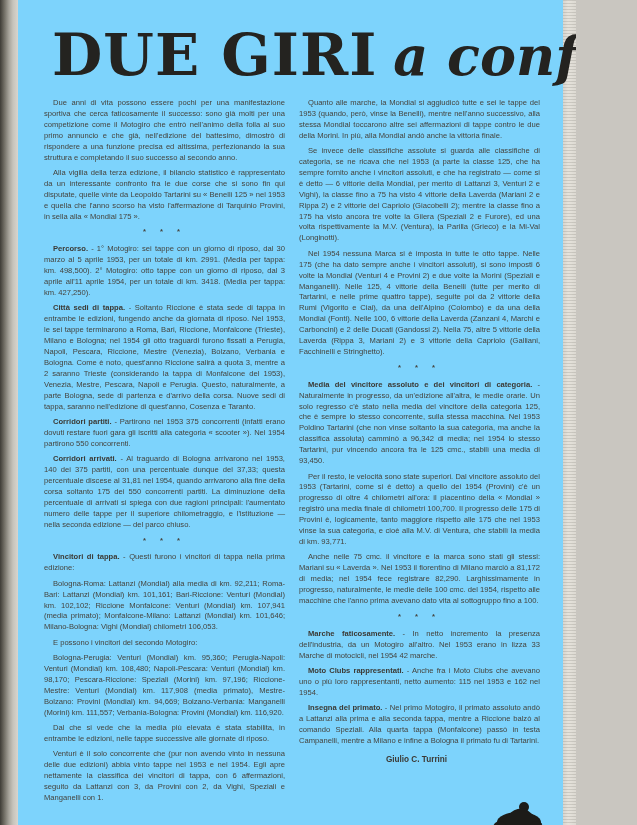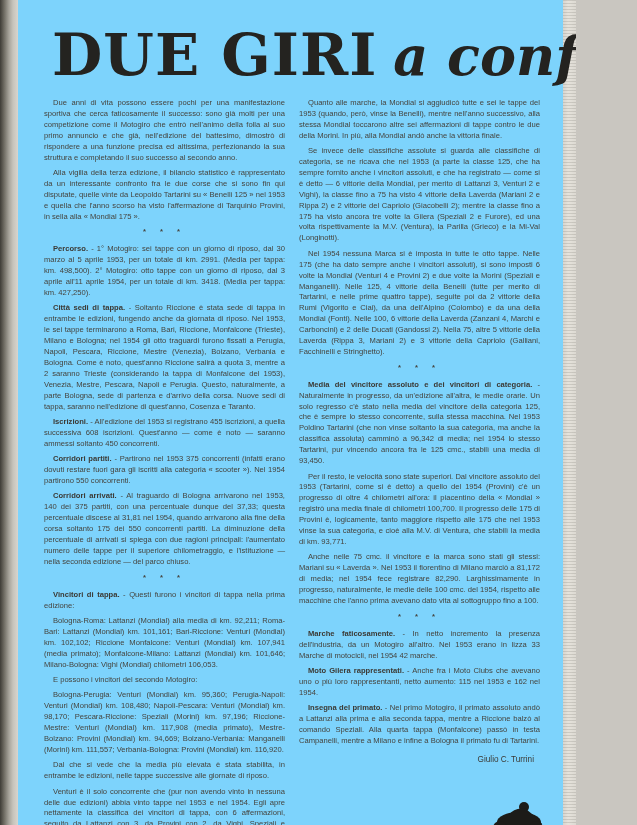--- a/index.html
+++ b/index.html
@@ -53,21 +53,21 @@
   .col p.para{
     margin:0 0 4.5px 0;
     text-indent:9px;
   }
   .col p.para b{font-weight:700;color:#3b3934;}
   .col .separator{
     text-align:center;letter-spacing:6px;font-weight:700;
     margin:5px 0 6px 0;color:#45433d;
   }
   .byline{
-    text-align:right;font-weight:400;font-size:8.2px;color:#3b3934;
+    text-align:center;font-weight:700;font-size:8.2px;color:#3b3934;
     margin-top:8px;padding-right:6px;
   }
   .moto-illustration{
     position:absolute;right:28px;top:800px;width:62px;height:32px;
   }
 </style>
 </head>
 <body>
 
 <div class="page">
@@ -80,42 +80,41 @@
       <span class="t-accent">a confronto</span>
     </h1>
 
     <div class="cols">
       <div class="col" id="col-left">
           <p class="para">Due anni di vita possono essere pochi per una manifestazione sportiva che cerca faticosamente il successo: sono già molti per una competizione come il Motogiro che entrò nell'animo della folla al suo primo annuncio e che già, nell'edizione del battesimo, dimostrò di rispondere a una funzione precisa ed altissima, perfezionando la sua struttura e completando il suo successo al secondo anno.</p>
           <p class="para">Alla vigilia della terza edizione, il bilancio statistico è rappresentato da un interessante confronto fra le due corse che si sono fin qui disputate, quelle vinte da Leopoldo Tartarini su « Benelli 125 » nel 1953 e quella che l'anno scorso ha visto l'affermazione di Tarquinio Provini, in sella alla « Mondial 175 ».</p>
           <div class="separator">* * *</div>
           <p class="para"><b>Percorso. </b>- 1° Motogiro: sei tappe con un giorno di riposo, dal 30 marzo al 5 aprile 1953, per un totale di km. 2991. (Media per tappa: km. 498,500). 2° Motogiro: otto tappe con un giorno di riposo, dal 3 aprile all'11 aprile 1954, per un totale di km. 3418. (Media per tappa: km. 427,250).</p>
           <p class="para"><b>Città sedi di tappa. </b>- Soltanto Riccione è stata sede di tappa in entrambe le edizioni, fungendo anche da giornata di riposo. Nel 1953, le sei tappe terminarono a Roma, Bari, Riccione, Monfalcone (Trieste), Milano e Bologna; nel 1954 gli otto traguardi furono fissati a Perugia, Napoli, Pescara, Riccione, Mestre (Venezia), Bolzano, Verbania e Bologna. Come è noto, quest'anno Riccione salirà a quota 3, mentre a 2 saranno Trieste (considerando la tappa di Monfalcone del 1953), Venezia, Mestre, Pescara, Napoli e Perugia. Questo, naturalmente, a parte Bologna, sede di partenza e d'arrivo della corsa. Nuove sedi di tappa, saranno nell'edizione di quest'anno, Cosenza e Taranto.</p>
-          <p class="para"><b>Iscrizioni. </b>- All'edizione del 1953 si registrano 455 iscrizioni, a quella successiva 608 iscrizioni. Quest'anno — come è noto — saranno ammessi soltanto 450 concorrenti.</p>
           <p class="para"><b>Corridori partiti. </b>- Partirono nel 1953 375 concorrenti (infatti erano dovuti restare fuori gara gli iscritti alla categoria « scooter »). Nel 1954 partirono 550 concorrenti.</p>
           <p class="para"><b>Corridori arrivati. </b>- Al traguardo di Bologna arrivarono nel 1953, 140 dei 375 partiti, con una percentuale dunque del 37,33; questa percentuale discese al 31,81 nel 1954, quando arrivarono alla fine della corsa soltanto 175 dei 550 concorrenti partiti. La diminuzione della percentuale di arrivati si spiega con due ragioni principali: l'aumentato numero delle tappe per il superiore chilometraggio, e l'istituzione — nella seconda edizione — del parco chiuso.</p>
           <div class="separator">* * *</div>
           <p class="para"><b>Vincitori di tappa. </b>- Questi furono i vincitori di tappa nella prima edizione:</p>
           <p class="para">Bologna-Roma: Lattanzi (Mondial) alla media di km. 92,211; Roma-Bari: Lattanzi (Mondial) km. 101,161; Bari-Riccione: Venturi (Mondial) km. 102,102; Riccione Monfalcone: Venturi (Mondial) km. 107,941 (media primato); Monfalcone-Milano: Lattanzi (Mondial) km. 101,646; Milano-Bologna: Vighi (Mondial) chilometri 106,053.</p>
           <p class="para">E possono i vincitori del secondo Motogiro:</p>
           <p class="para">Bologna-Perugia: Venturi (Mondial) km. 95,360; Perugia-Napoli: Venturi (Mondial) km. 108,480; Napoli-Pescara: Venturi (Mondial) km. 98,170; Pescara-Riccione: Speziali (Morini) km. 97,196; Riccione-Mestre: Venturi (Mondial) km. 117,908 (media primato), Mestre-Bolzano: Provini (Mondial) km. 94,669; Bolzano-Verbania: Manganelli (Morini) km. 111,557; Verbania-Bologna: Provini (Mondial) km. 116,920.</p>
           <p class="para">Dal che si vede che la media più elevata è stata stabilita, in entrambe le edizioni, nelle tappe successive alle giornate di riposo.</p>
           <p class="para">Venturi è il solo concorrente che (pur non avendo vinto in nessuna delle due edizioni) abbia vinto tappe nel 1953 e nel 1954. Egli apre nettamente la classifica dei vincitori di tappa, con 6 affermazioni, seguito da Lattanzi con 3, da Provini con 2, da Vighi, Speziali e Manganelli con 1.</p>
         </div>
       <div class="col" id="col-right">
       <p class="para">Quanto alle marche, la Mondial si aggiudicò tutte e sei le tappe del 1953 (quando, però, vinse la Benelli), mentre nell'anno successivo, alla stessa Mondial toccarono altre sei affermazioni di tappe contro le due della Morini. In più, alla Mondial andò anche la vittoria finale.</p>
           <p class="para">Se invece delle classifiche assolute si guarda alle classifiche di categoria, se ne ricava che nel 1953 (a parte la classe 125, che ha sempre fornito anche i vincitori assoluti, e che ha registrato — come si è detto — 6 vittorie della Mondial, per merito di Lattanzi 3, Venturi 2 e Vighi), la classe fino a 75 ha visto 4 vittorie della Laverda (Mariani 2 e Rippa 2) e 2 vittorie del Capriolo (Giacobelli 2); mentre la classe fino a 175 ha visto ancora tre volte la Gilera (Speziali 2 e Furore), ed una volta rispettivamente la M.V. (Ventura), la Parilla (Grieco) e la Mi-Val (Longinotti).</p>
           <p class="para">Nel 1954 nessuna Marca si è imposta in tutte le otto tappe. Nelle 175 (che ha dato sempre anche i vincitori assoluti), si sono imposti 6 volte la Mondial (Venturi 4 e Provini 2) e due volte la Morini (Speziali e Manganelli). Nelle 125, 4 vittorie della Benelli (tutte per merito di Tartarini, e nelle prime quattro tappe), seguite poi da 2 vittorie della Rumi (Vigorito e Ciai), da una dell'Alpino (Colombo) e da una della Mondial (Fonti). Nelle 100, 6 vittorie della Laverda (Zanzani 4, Marchi e Carboncini) e 2 delle Ducati (Gandossi 2). Nella 75, altre 5 vittorie della Laverda (Rippa 3, Mariani 2) e 3 vittorie della Capriolo (Galliani, Facchinelli e Stringhetto).</p>
           <div class="separator">* * *</div>
           <p class="para"><b>Media del vincitore assoluto e dei vincitori di categoria. </b>- Naturalmente in progresso, da un'edizione all'altra, le medie orarie. Un solo regresso c'è stato nella media del vincitore della categoria 125, che è sempre lo stesso concorrente, sulla stessa macchina. Nel 1953 Poldino Tartarini (che non vinse soltanto la sua categoria, ma anche la classifica assoluta) camminò a 96,342 di media; nel 1954 lo stesso Tartarini, pur vincendo ancora fra le 125 cmc., stabilì una media di 93,450.</p>
           <p class="para">Per il resto, le velocità sono state superiori. Dal vincitore assoluto del 1953 (Tartarini, come si è detto) a quello del 1954 (Provini) c'è un progresso di oltre 4 chilometri all'ora: il piacentino della « Mondial » registrò una media finale di chilometri 100,700. Il progresso delle 175 di Provini è, logicamente, tanto maggiore rispetto alle 175 che nel 1953 vinse la sua categoria, e cioè alla M.V. di Ventura, che stabilì la media di km. 93,771.</p>
           <p class="para">Anche nelle 75 cmc. il vincitore e la marca sono stati gli stessi: Mariani su « Laverda ». Nel 1953 il fiorentino di Milano marciò a 81,172 di media; nel 1954 fece registrare 82,290. Larghissimamente in progresso, naturalmente, le medie delle 100 cmc. del 1954, rispetto alle macchine che l'anno prima avevano dato vita al sottogruppo fino a 100.</p>
           <div class="separator">* * *</div>
           <p class="para"><b>Marche faticosamente. </b>- In netto incremento la presenza dell'industria, da un Motogiro all'altro. Nel 1953 erano in lizza 33 Marche di motocicli, nel 1954 42 marche.</p>
-          <p class="para"><b>Moto Gilera rappresentati. </b>- Anche fra i Moto Clubs che avevano uno o più loro rappresentanti, netto aumento: 115 nel 1953 e 162 nel 1954.</p>
+          <p class="para"><b>Moto Clubs rappresentati. </b>- Anche fra i Moto Clubs che avevano uno o più loro rappresentanti, netto aumento: 115 nel 1953 e 162 nel 1954.</p>
           <p class="para"><b>Insegna del primato. </b>- Nel primo Motogiro, il primato assoluto andò a Lattanzi alla prima e alla seconda tappa, mentre a Riccione balzò al comando Speziali. Alla quarta tappa (Monfalcone) passò in testa Campanelli, mentre a Milano e infine a Bologna il primato fu di Tartarini.</p>
           <div class="byline">Giulio C. Turrini</div>
         </div>
     </div>
   </div>
 
   <svg class="moto-illustration" viewBox="0 0 62 32" xmlns="http://www.w3.org/2000/svg" aria-hidden="true">
 
     <ellipse cx="33" cy="22" rx="22" ry="10" fill="#1c1b18"></ellipse>
     <circle cx="38" cy="7" r="5" fill="#1c1b18"></circle>

